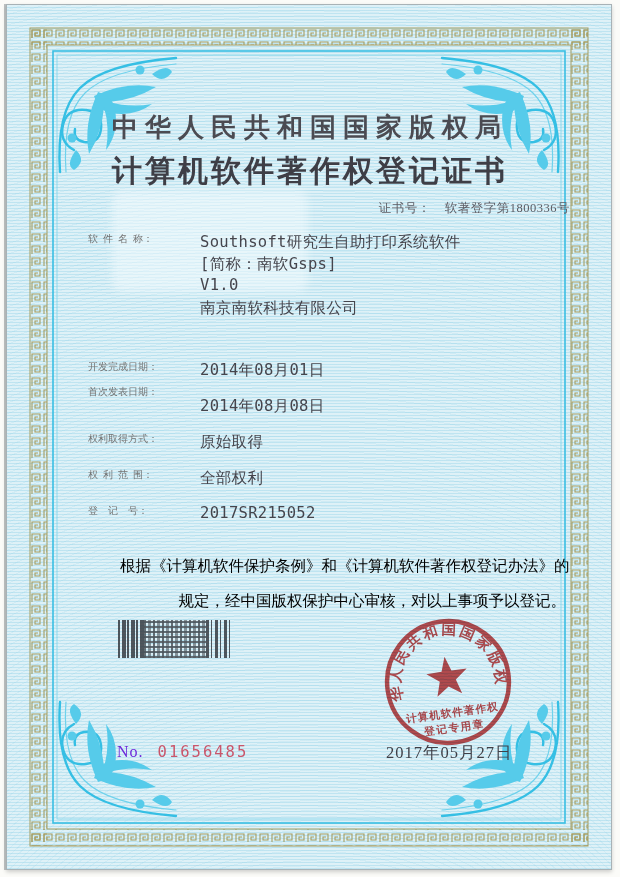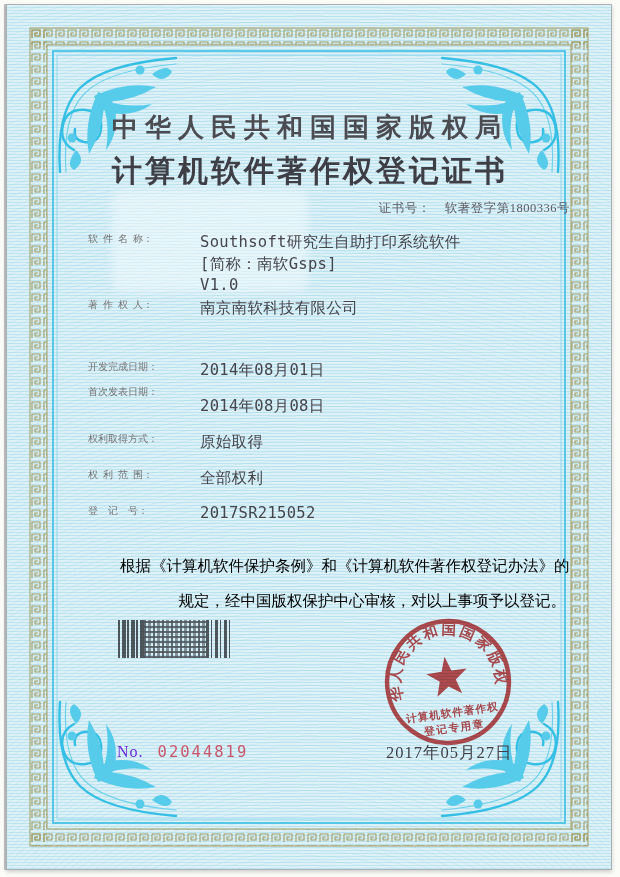--- a/index.html
+++ b/index.html
@@ -147,23 +147,20 @@
   <div class="value-cont" style="top:232px">
     <span class="field-value">Southsoft研究生自助打印系统软件</span>
   </div>
   <div class="value-cont" style="top:254px">
     <span class="field-value">[简称：南软Gsps]</span>
   </div>
   <div class="value-cont" style="top:276px">
     <span class="field-value">V1.0</span>
   </div>
 
-  <div class="field-row" style="top:298px">
-    <span class="field-label">著  作  权  人：</span>
-  </div>
   <div class="value-cont" style="top:298px">
     <span class="field-value">南京南软科技有限公司</span>
   </div>
 
   <div class="field-row" style="top:360px">
     <span class="field-label">开发完成日期：</span>
   </div>
   <div class="value-cont" style="top:360px">
     <span class="field-value">2014年08月01日</span>
   </div>
@@ -204,21 +201,21 @@
   <div class="barcode">
     <span class="bc-left"></span>
     <span class="bc-mid"></span>
     <span class="bc-right"></span>
   </div>
 
   <div class="issue-date">2017年05月27日</div>
 
   <div class="serial">
     <span class="no-label">No.</span>
-    <span class="no-value">02044819</span>
+    <span class="no-value">01656485</span>
   </div>
 </div>
 
 <svg class="seal-svg" viewBox="0 0 134 134">
   <circle cx="67" cy="67" r="60" fill="none" stroke="#c43a3c" stroke-width="4.4"></circle>
   <path id="ringPath" d="M22.8,83.1 A47,47 0 1 1 111.2,83.1" fill="none"></path>
   <text font-size="14.5" font-weight="bold" class="seal-red" style="letter-spacing:2.5px; font-family:'Liberation Serif',serif;">
     <textPath href="#ringPath" startOffset="50%" text-anchor="middle">中华人民共和国国家版权局</textPath>
   </text>
   <polygon class="seal-red" points="67,42 71.9,56.2 87,56.5 75,65.6 79.3,80 67,71.4 54.7,80 59,65.6 47,56.5 62.1,56.2"></polygon>

